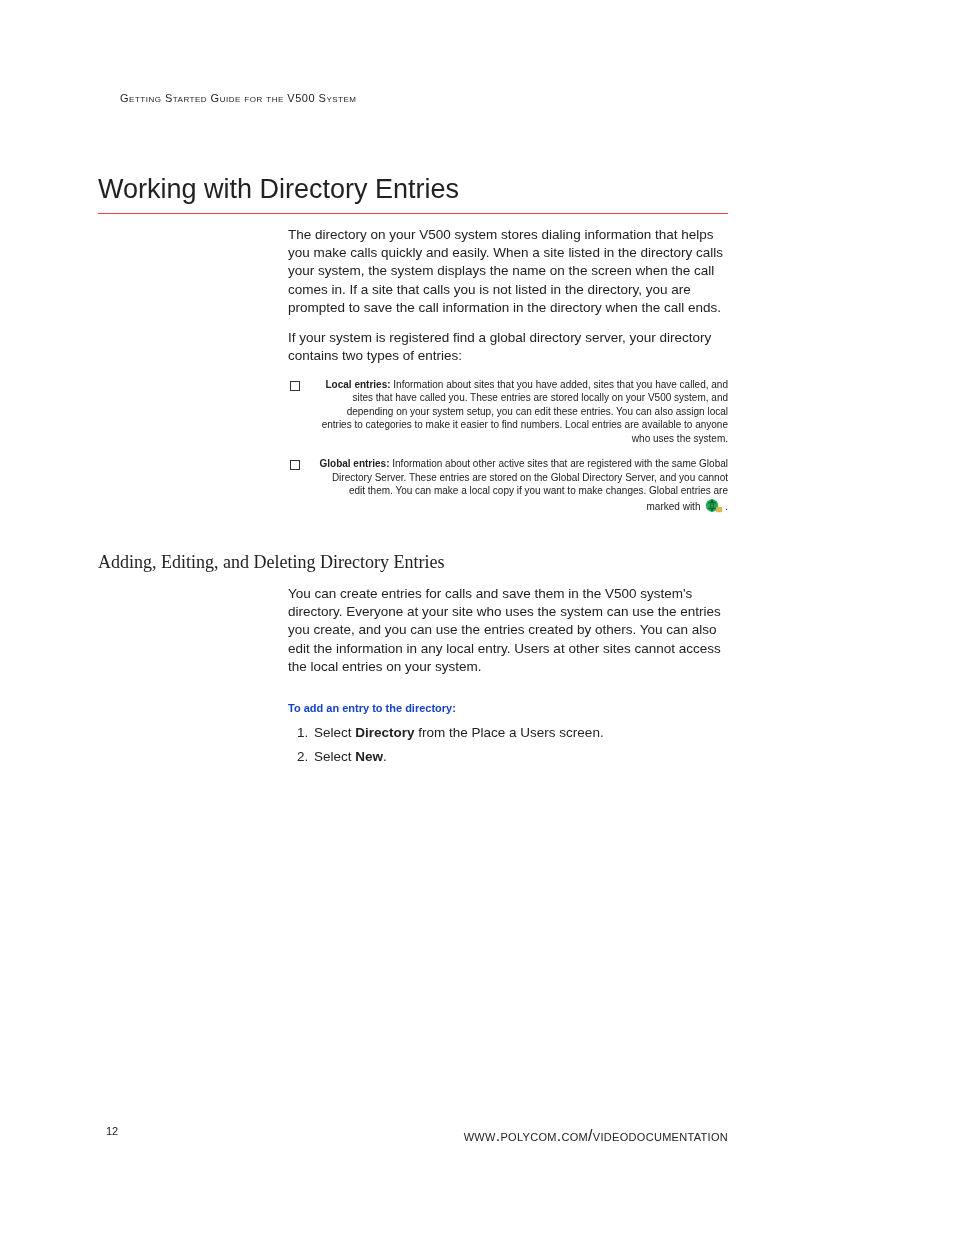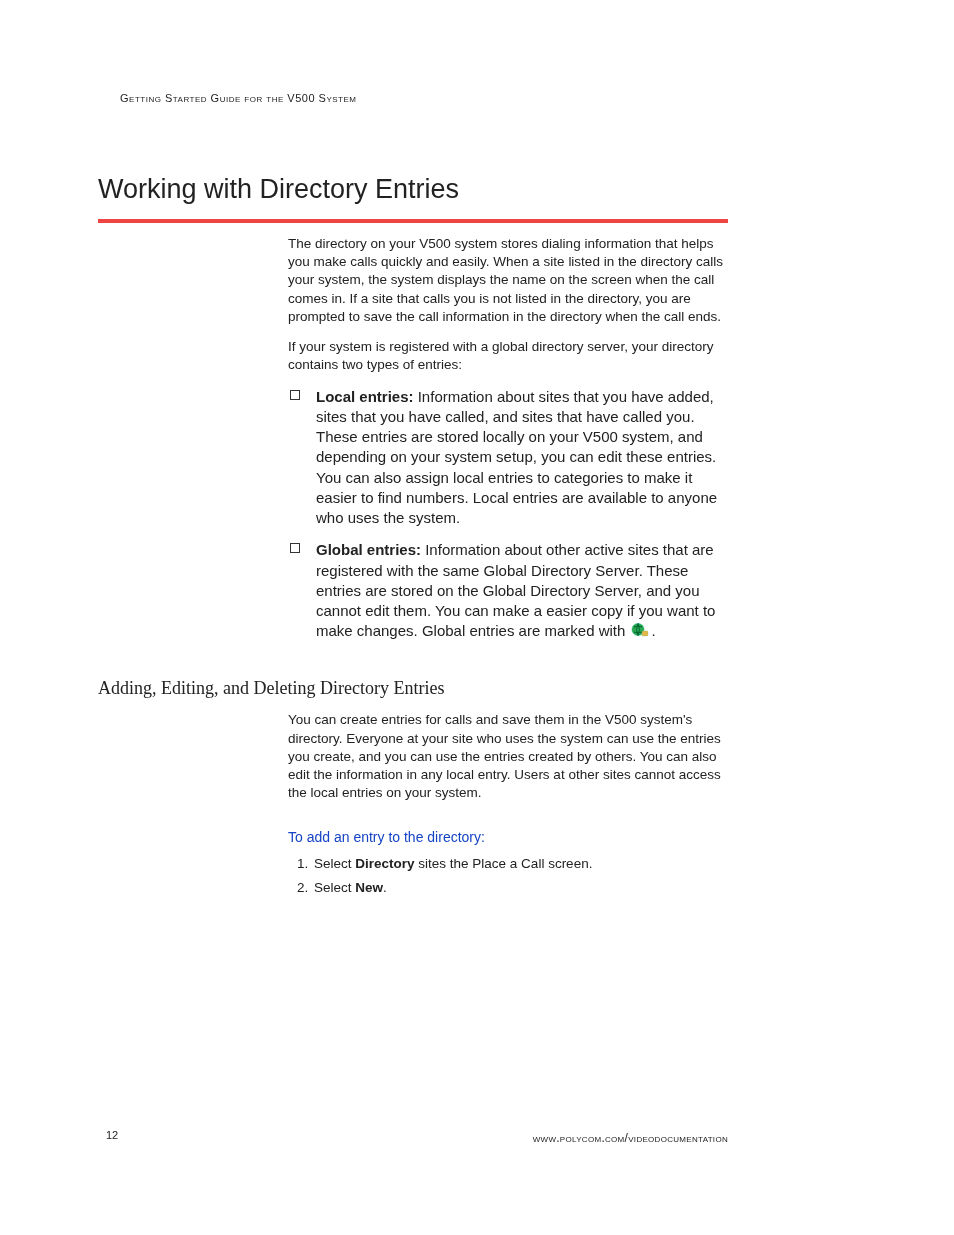--- a/index.html
+++ b/index.html
@@ -20,65 +20,66 @@
   .running-head {
     font-size: 11px;
     letter-spacing: 0.5px;
     font-variant: small-caps;
     margin: 2px 0 70px 22px;
   }
   h1.section-title {
     font-size: 27px;
     font-weight: normal;
     margin: 0 0 6px 0;
-    padding-bottom: 14px;
-    border-bottom: 4px solid #ef4444;
+    padding-bottom: 8px;
+    border-bottom: 1px solid #ef4444;
   }
   .body-indent {
     margin-left: 190px;
     margin-right: 0;
   }
   p.body {
     font-size: 13.5px;
     line-height: 1.35;
     margin: 12px 0;
   }
   ul.checklist {
     list-style: none;
     padding: 0;
     margin: 10px 0 0 0;
   }
   ul.checklist > li {
     position: relative;
     padding-left: 28px;
-    font-size: 15px;
+    font-size: 10px;
     line-height: 1.35;
     margin: 10px 0 12px 0;
+    text-align: right;
   }
   ul.checklist > li::before {
     content: "";
     position: absolute;
     left: 2px;
     top: 3px;
     width: 10px;
     height: 10px;
     border: 1.5px solid #333;
     background: #fff;
     box-sizing: border-box;
   }
   h2.subsection {
     font-size: 18px;
     font-weight: normal;
     margin: 36px 0 8px 0;
     font-family: Liberation Serif, serif;
   }
   .task-head {
     color: #1443c5;
-    font-weight: normal;
-    font-size: 14px;
+    font-weight: bold;
+    font-size: 11px;
     margin: 26px 0 10px 0;
   }
   ol.steps {
     margin: 0;
     padding-left: 24px;
     font-size: 13.5px;
     line-height: 1.35;
   }
   ol.steps li {
     padding-left: 2px;
@@ -96,64 +97,64 @@
     right: 98px;
     font-size: 11px;
   }
   .footer .pagenum {
     font-variant: normal;
   }
   .footer .url {
     float: right;
     font-variant: small-caps;
     letter-spacing: 0.3px;
-    font-size: 12px;
+    font-size: 16px;
     padding-top: 2px;
   }
 </style>
 </head>
 <body>
 
 <div class="page">
 
   <div class="running-head">Getting Started Guide for the V500 System</div>
 
   <h1 class="section-title">Working with Directory Entries</h1>
 
   <div class="body-indent">
     <p class="body">The directory on your V500 system stores dialing information that helps you make calls quickly and easily. When a site listed in the directory calls your system, the system displays the name on the screen when the call comes in. If a site that calls you is not listed in the directory, you are prompted to save the call information in the directory when the call ends.</p>
-    <p class="body">If your system is registered with a global directory server, your directory contains two types of entries:</p>
+    <p class="body">If your system is registered find a global directory server, your directory contains two types of entries:</p>
 
     <ul class="checklist">
       <li>
         <b>Local entries:</b><span> Information about sites that you have added, sites that you have called, and sites that have called you. These entries are stored locally on your V500 system, and depending on your system setup, you can edit these entries. You can also assign local entries to categories to make it easier to find numbers. Local entries are available to anyone who uses the system.</span>
       </li>
       <li>
-        <b>Global entries:</b><span> Information about other active sites that are registered with the same Global Directory Server. These entries are stored on the Global Directory Server, and you cannot edit them. You can make a easier copy if you want to make changes. Global entries are marked with </span><span class="globe-icon"><svg width="18" height="15" viewBox="0 0 18 15">
+        <b>Global entries:</b><span> Information about other active sites that are registered with the same Global Directory Server. These entries are stored on the Global Directory Server, and you cannot edit them. You can make a local copy if you want to make changes. Global entries are marked with </span><span class="globe-icon"><svg width="18" height="15" viewBox="0 0 18 15">
               <ellipse cx="7" cy="7.5" rx="6" ry="6" fill="#2aa84f" stroke="#0a6" stroke-width="0.5"></ellipse>
               <path d="M3 5 Q7 3 11 5" stroke="#063" stroke-width="1" fill="none"></path>
               <path d="M3 10 Q7 12 11 10" stroke="#063" stroke-width="1" fill="none"></path>
               <path d="M7 1.5 Q4 7.5 7 13.5" stroke="#063" stroke-width="1" fill="none"></path>
               <path d="M7 1.5 Q10 7.5 7 13.5" stroke="#063" stroke-width="1" fill="none"></path>
               <rect x="11" y="9" width="6" height="5" rx="1" fill="#e2b84a" stroke="#8a6" stroke-width="0.3"></rect>
             </svg></span><span>.</span>
       </li>
     </ul>
   </div>
 
   <h2 class="subsection">Adding, Editing, and Deleting Directory Entries</h2>
 
   <div class="body-indent">
     <p class="body">You can create entries for calls and save them in the V500 system's directory. Everyone at your site who uses the system can use the entries you create, and you can use the entries created by others. You can also edit the information in any local entry. Users at other sites cannot access the local entries on your system.</p>
 
     <p class="task-head">To add an entry to the directory:</p>
 
     <ol class="steps">
       <li>
-        <span>Select </span><b>Directory</b><span> sites the Place a Call screen.</span>
+        <span>Select </span><b>Directory</b><span> from the Place a Users screen.</span>
       </li>
       <li>
         <span>Select </span><b>New</b><span>.</span>
       </li>
     </ol>
   </div>
 
   <div class="footer">
     <span class="pagenum">12</span>
     <span class="url">www.polycom.com/videodocumentation</span>

